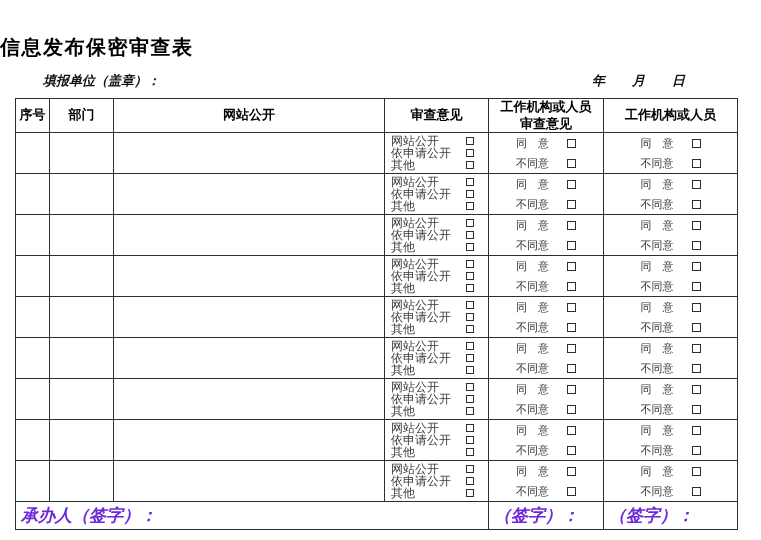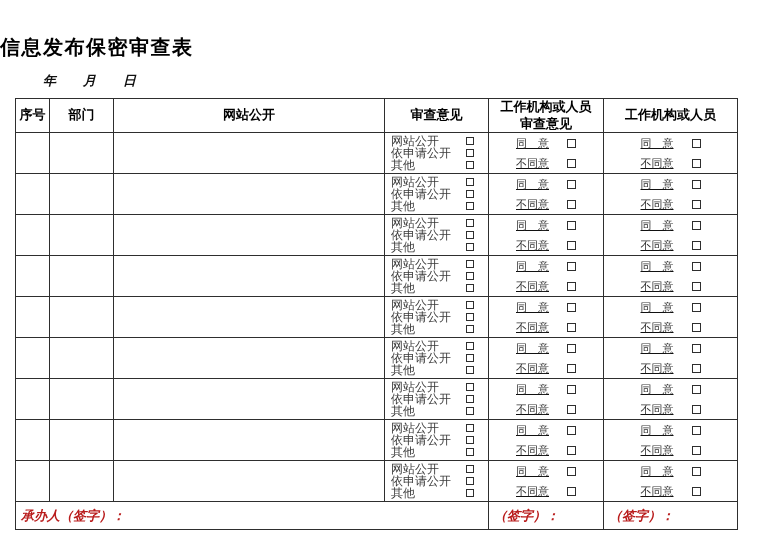--- a/index.html
+++ b/index.html
@@ -36,36 +36,37 @@
     display:flex; justify-content:space-between; align-items:center;
     margin:0 14px 0 6px; height:12px;
   }
   .opt-label { font-size:12px; color:#3a3a3a; white-space:nowrap; }
   .cb {
     width:8px; height:8px; border:1px solid #2e2e2e; background:#fff; flex:none;
     display:inline-block;
   }
   .op-group {
     display:flex; flex-direction:column; align-items:center;
-    justify-content:flex-start; gap:5px;text-decoration:underline;
+    justify-content:flex-start; gap:5px;
   }
   .op-opt { display:flex; align-items:center; gap:17px; }
   .op-label { font-size:11px; color:#333; width:34px; white-space:nowrap; }
   .op-opt .cb { width:9px; height:9px; }
   .review-table tfoot td {
-    height:28px; font-size:13px; font-weight:700; font-style:italic;
-    color:#b91c1c; padding-left:5px; text-align:left;
+    height:28px; font-size:17px; font-weight:700; font-style:italic;
+    color:#6d28d9; padding-left:5px; text-align:left;
   }
 </style>
 </head>
 <body>
 
 <div class="doc-title">信息发布保密审查表</div>
 
 <div class="subline">
+  <span>填报单位（盖章）：</span>
   <span class="dateline">
     <span>年</span>
     <span>月</span>
     <span>日</span>
   </span>
 </div>
 
 <table class="review-table">
   <colgroup>
     <col style="width:34px">

